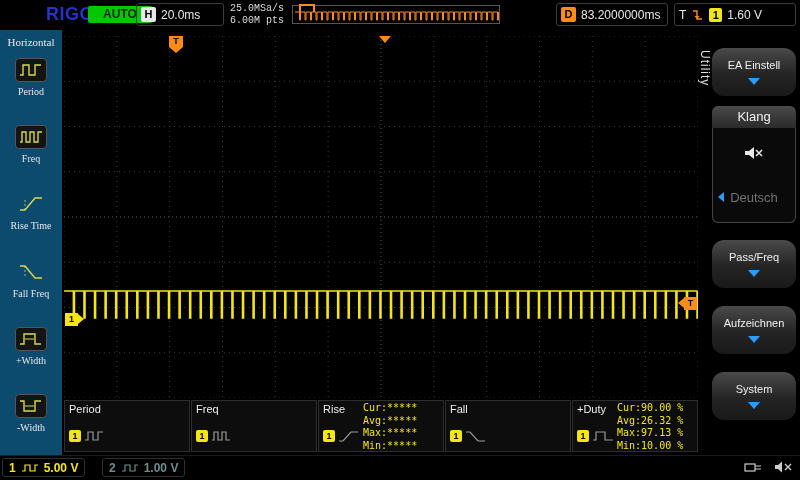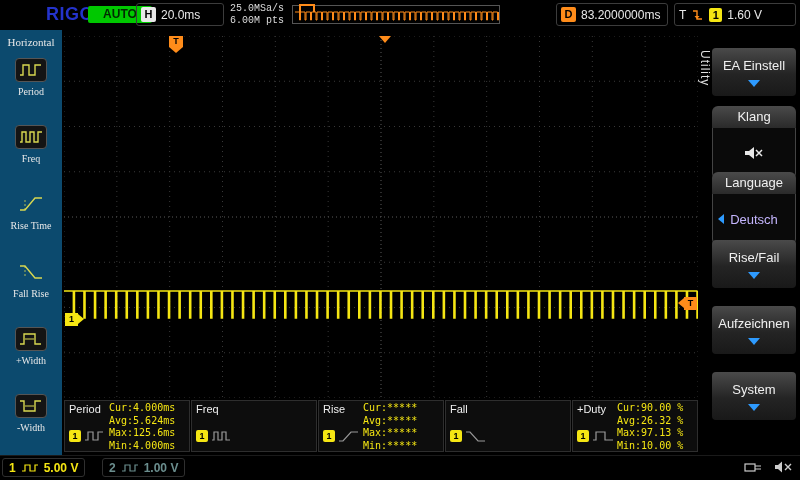--- a/index.html
+++ b/index.html
@@ -81,31 +81,31 @@
   .chbox { position:absolute; top:2px; height:19px; border:1px solid #2f2f2f; border-radius:3px;
     display:flex; align-items:center; gap:5px; padding:0 6px; font-size:12px; font-weight:bold; }
   .chbox.ch1 { left:2px; color:var(--ch1_yellow,#f5e613); }
   .chbox.ch2 { left:102px; color:var(--ch2_gray,#6b8e8e); }
   .bicons { position:absolute; right:6px; top:4px; display:flex; gap:10px; align-items:center; }
 
   
   .utility { position:absolute; left:698px; top:50px; writing-mode:vertical-rl;
     color:#e0e0e0; font-size:12px; letter-spacing:1px; }
   .rbtn { position:absolute; left:712px; width:84px; height:48px;
-    background:linear-gradient(180deg,#4a4a4a,#242424 55%,#191919); border-radius:4px;
-    color:#f0f0f0; font-size:13px; display:flex; flex-direction:column; align-items:center;
+    background:linear-gradient(180deg,#4a4a4a,#242424 55%,#191919); border-radius:12px;
+    color:#f0f0f0; font-size:11px; display:flex; flex-direction:column; align-items:center;
     justify-content:center; gap:7px; cursor:default; }
   .arrow-down { width:0; height:0; border-left:6px solid transparent;
     border-right:6px solid transparent; border-top:7px solid var(--menu_arrow_blue,#2e9bff); }
   .rgroup { position:absolute; left:712px; width:84px; }
   .rgroup .title { background:linear-gradient(180deg,#4a4a4a,#2a2a2a); border-radius:6px 6px 0 0;
     color:#f0f0f0; font-size:13px; text-align:center; height:22px; line-height:22px; }
   .rgroup .content { background:#0a0a0a; border:1px solid #444; border-top:none;
     border-radius:0 0 6px 6px; height:51px; display:flex; align-items:center;
-    justify-content:center; position:relative; color:#c4b5fd; font-size:13px; }
+    justify-content:center; position:relative; color:#737373; font-size:13px; }
   .arrow-left { position:absolute; left:5px; width:0; height:0; border-top:5px solid transparent;
     border-bottom:5px solid transparent; border-right:6px solid var(--menu_arrow_blue,#2e9bff); }
 </style>
 </head>
 <body>
 
 <div class="topbar">
   <div class="logo">RIGOL</div>
   <div class="auto-badge">AUTO</div>
 
@@ -173,21 +173,21 @@
     <span class="label">Rise Time</span>
   </div>
 
   <div class="sitem" style="top:230px">
     <span class="iconbox noborder">
       <svg width="26" height="18">
           <path d="M2 3 h5 l10 12 h7" fill="none" stroke="#d8d850" stroke-width="1.4"></path>
           <path d="M7 3 v12" fill="none" stroke="#d8d850" stroke-width="0.8" stroke-dasharray="2,2"></path>
         </svg>
     </span>
-    <span class="label">Fall Rise</span>
+    <span class="label">Fall Freq</span>
   </div>
 
   <div class="sitem" style="top:297px">
     <span class="iconbox">
       <svg width="26" height="16">
           <path d="M2 13 h4 v-10 h11 v10 h6" fill="none" stroke="#d8d850" stroke-width="1.4"></path>
           <path d="M7 8 h9" fill="none" stroke="#d8d850" stroke-width="1"></path>
         </svg>
     </span>
     <span class="label">+Width</span>
@@ -239,26 +239,20 @@
 </div>
 
 <div class="meas" style="left:64px">
   <div class="mname">Period</div>
   <div class="mch">
     <span class="chbadge">1</span>
     <svg width="22" height="14">
         <path d="M1 11 h3 v-8 h5 v8 h5 v-8 h5" fill="none" stroke="#999" stroke-width="1.2"></path>
       </svg>
   </div>
-  <div class="mvals">
-    <div>Cur:4.000ms</div>
-    <div>Avg:5.624ms</div>
-    <div>Max:125.6ms</div>
-    <div>Min:4.000ms</div>
-  </div>
 </div>
 
 <div class="meas" style="left:191px">
   <div class="mname">Freq</div>
   <div class="mch">
     <span class="chbadge">1</span>
     <svg width="22" height="14">
         <path d="M1 11 h2 v-8 h4 v8 h4 v-8 h4 v8 h4" fill="none" stroke="#999" stroke-width="1.2"></path>
       </svg>
   </div>
@@ -344,29 +338,28 @@
   <div class="title">Klang</div>
   <div class="content">
     <svg width="22" height="16">
       <path d="M2 6 h4 l5 -4 v12 l-5 -4 h-4 z" fill="#e8e8e8"></path>
       <path d="M13 5 l6 6 M19 5 l-6 6" stroke="#e8e8e8" stroke-width="1.5"></path>
     </svg>
   </div>
 </div>
 
 <div class="rgroup" style="top:172px">
-  <div class="title">Language</div>
   <div class="content">
     <span class="arrow-left"></span>
     <span>Deutsch</span>
   </div>
 </div>
 
 <div class="rbtn" style="top:240px">
-  <span>Rise/Fail</span>
+  <span>Pass/Freq</span>
   <span class="arrow-down"></span>
 </div>
 
 <div class="rbtn" style="top:306px">
   <span>Aufzeichnen</span>
   <span class="arrow-down"></span>
 </div>
 
 <div class="rbtn" style="top:372px">
   <span>System</span>

